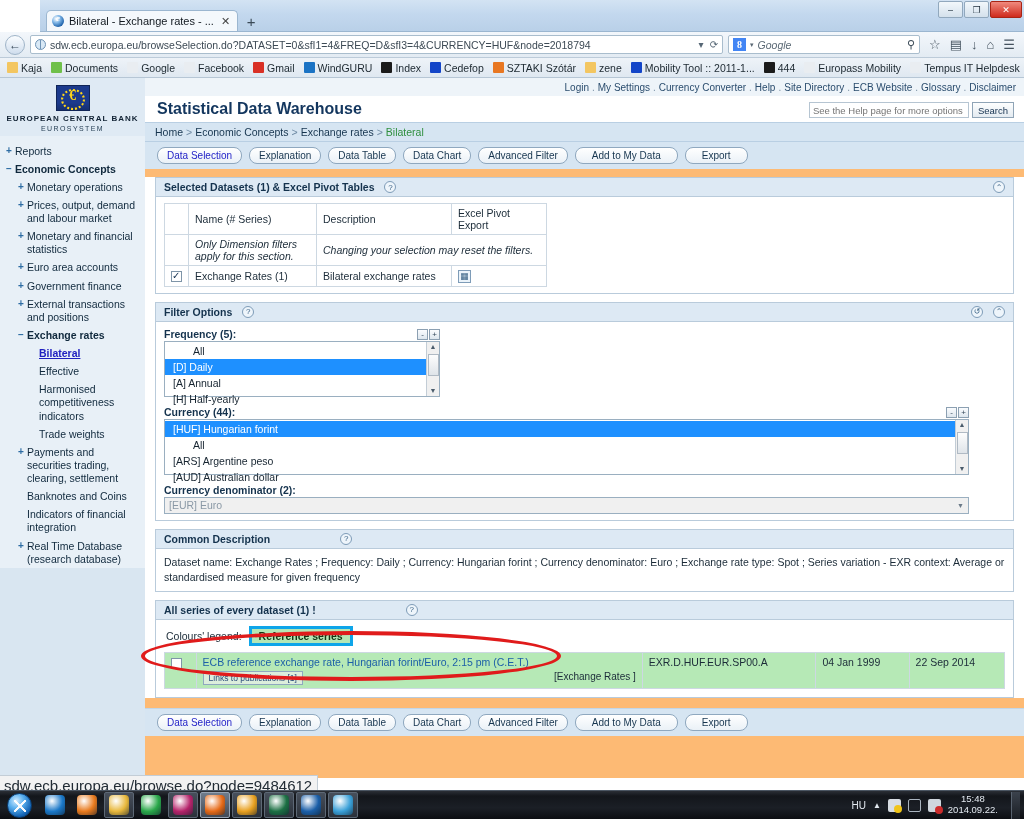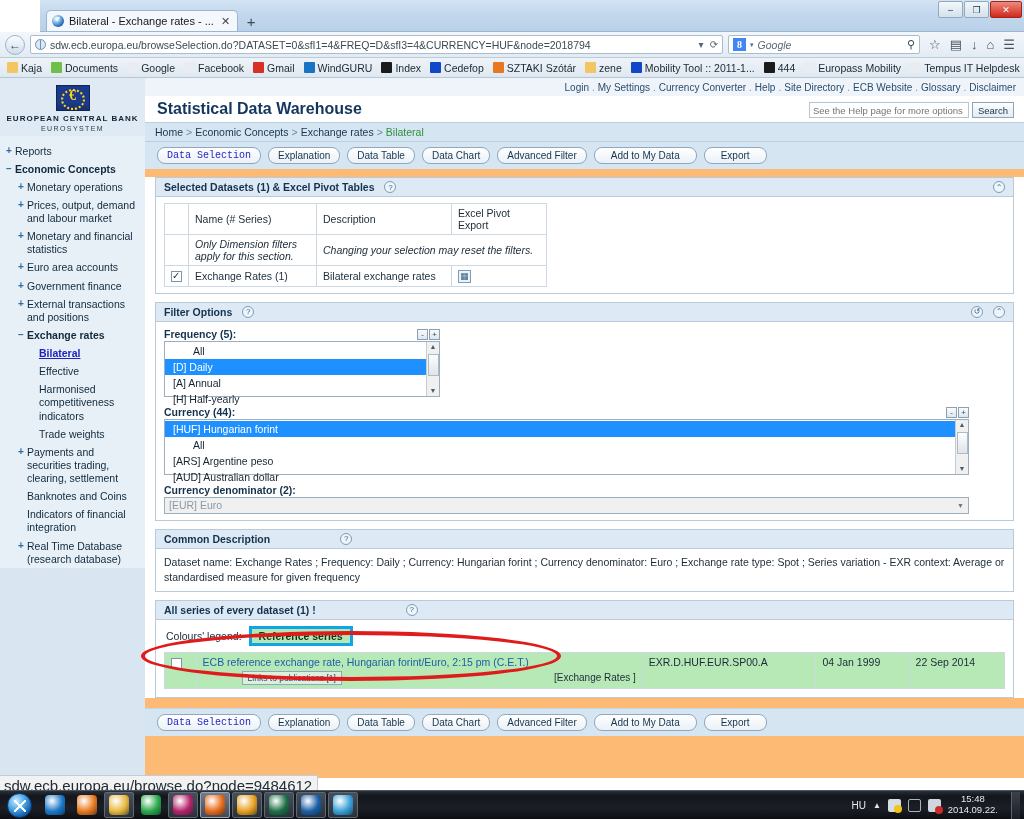--- a/index.html
+++ b/index.html
@@ -173,21 +173,21 @@
     display: flex; gap: 7px; align-items: center;
   }
   .toolrow.lower { border-top: 1px solid #c2d6e7; }
   .tbtn {
     border: 1px solid #8fa8bf; border-radius: 8px;
     background: linear-gradient(180deg,#ffffff,#eaf1f7);
     font-size: 10px; padding: 2px 9px; cursor: pointer;
     color: #16354f; white-space: nowrap;
     font-family: "Liberation Sans", sans-serif;
   }
-  .tbtn.sel { color: #2424c8; font-family: Liberation Mono, monospace; }
+  .tbtn.sel { color: #2424c8; }
   .tbtn.wide { padding: 2px 16px; }
 
   .body-area { padding: 0 10px; background: #fff; }
 
   .panel { border: 1px solid #b9cbdb; margin-top: 8px; background: #fff; }
   .panel-hd {
     background: #dde9f4; border-bottom: 1px solid #b9cbdb;
     font: bold 10.5px "Liberation Sans", sans-serif; color: #14324d;
     padding: 3px 8px; display: flex; align-items: center; gap: 10px;
   }
@@ -258,21 +258,21 @@
   table.series { width: 100%; border-collapse: collapse; }
   table.series th {
     border: 1px solid #cdd8e2; background: #eef3f8; font-weight: normal;
     font-size: 10.5px; text-align: left; padding: 3px 6px; color: #1b2b38;
   }
   table.series td {
     border: 1px solid #cdd8e2; background: #b6e9b6; font-size: 10.5px;
     padding: 3px 6px; color: #1b2b38; vertical-align: top;
   }
   .ser-title { color: #1c5fa8; text-decoration: none; cursor: pointer; }
-  .ser-row2 { display: flex; justify-content: space-between; align-items: center; margin-top: 3px; margin-left: 39px; }
+  .ser-row2 { display: flex; justify-content: space-between; align-items: flex-start; margin-top: 3px; }
   .ser-links {
     border: 1px solid #8fa8bf; background: #dceedc; font-size: 8.5px;
     padding: 1px 5px; color: #2a4a7a; cursor: pointer;
   }
   .ser-ds { font-size: 10px; color: #1b2b38; }
 
   .ellipse {
     position: absolute; border: 4px solid #e01b1b; border-radius: 50%;
     pointer-events: none;
   }

